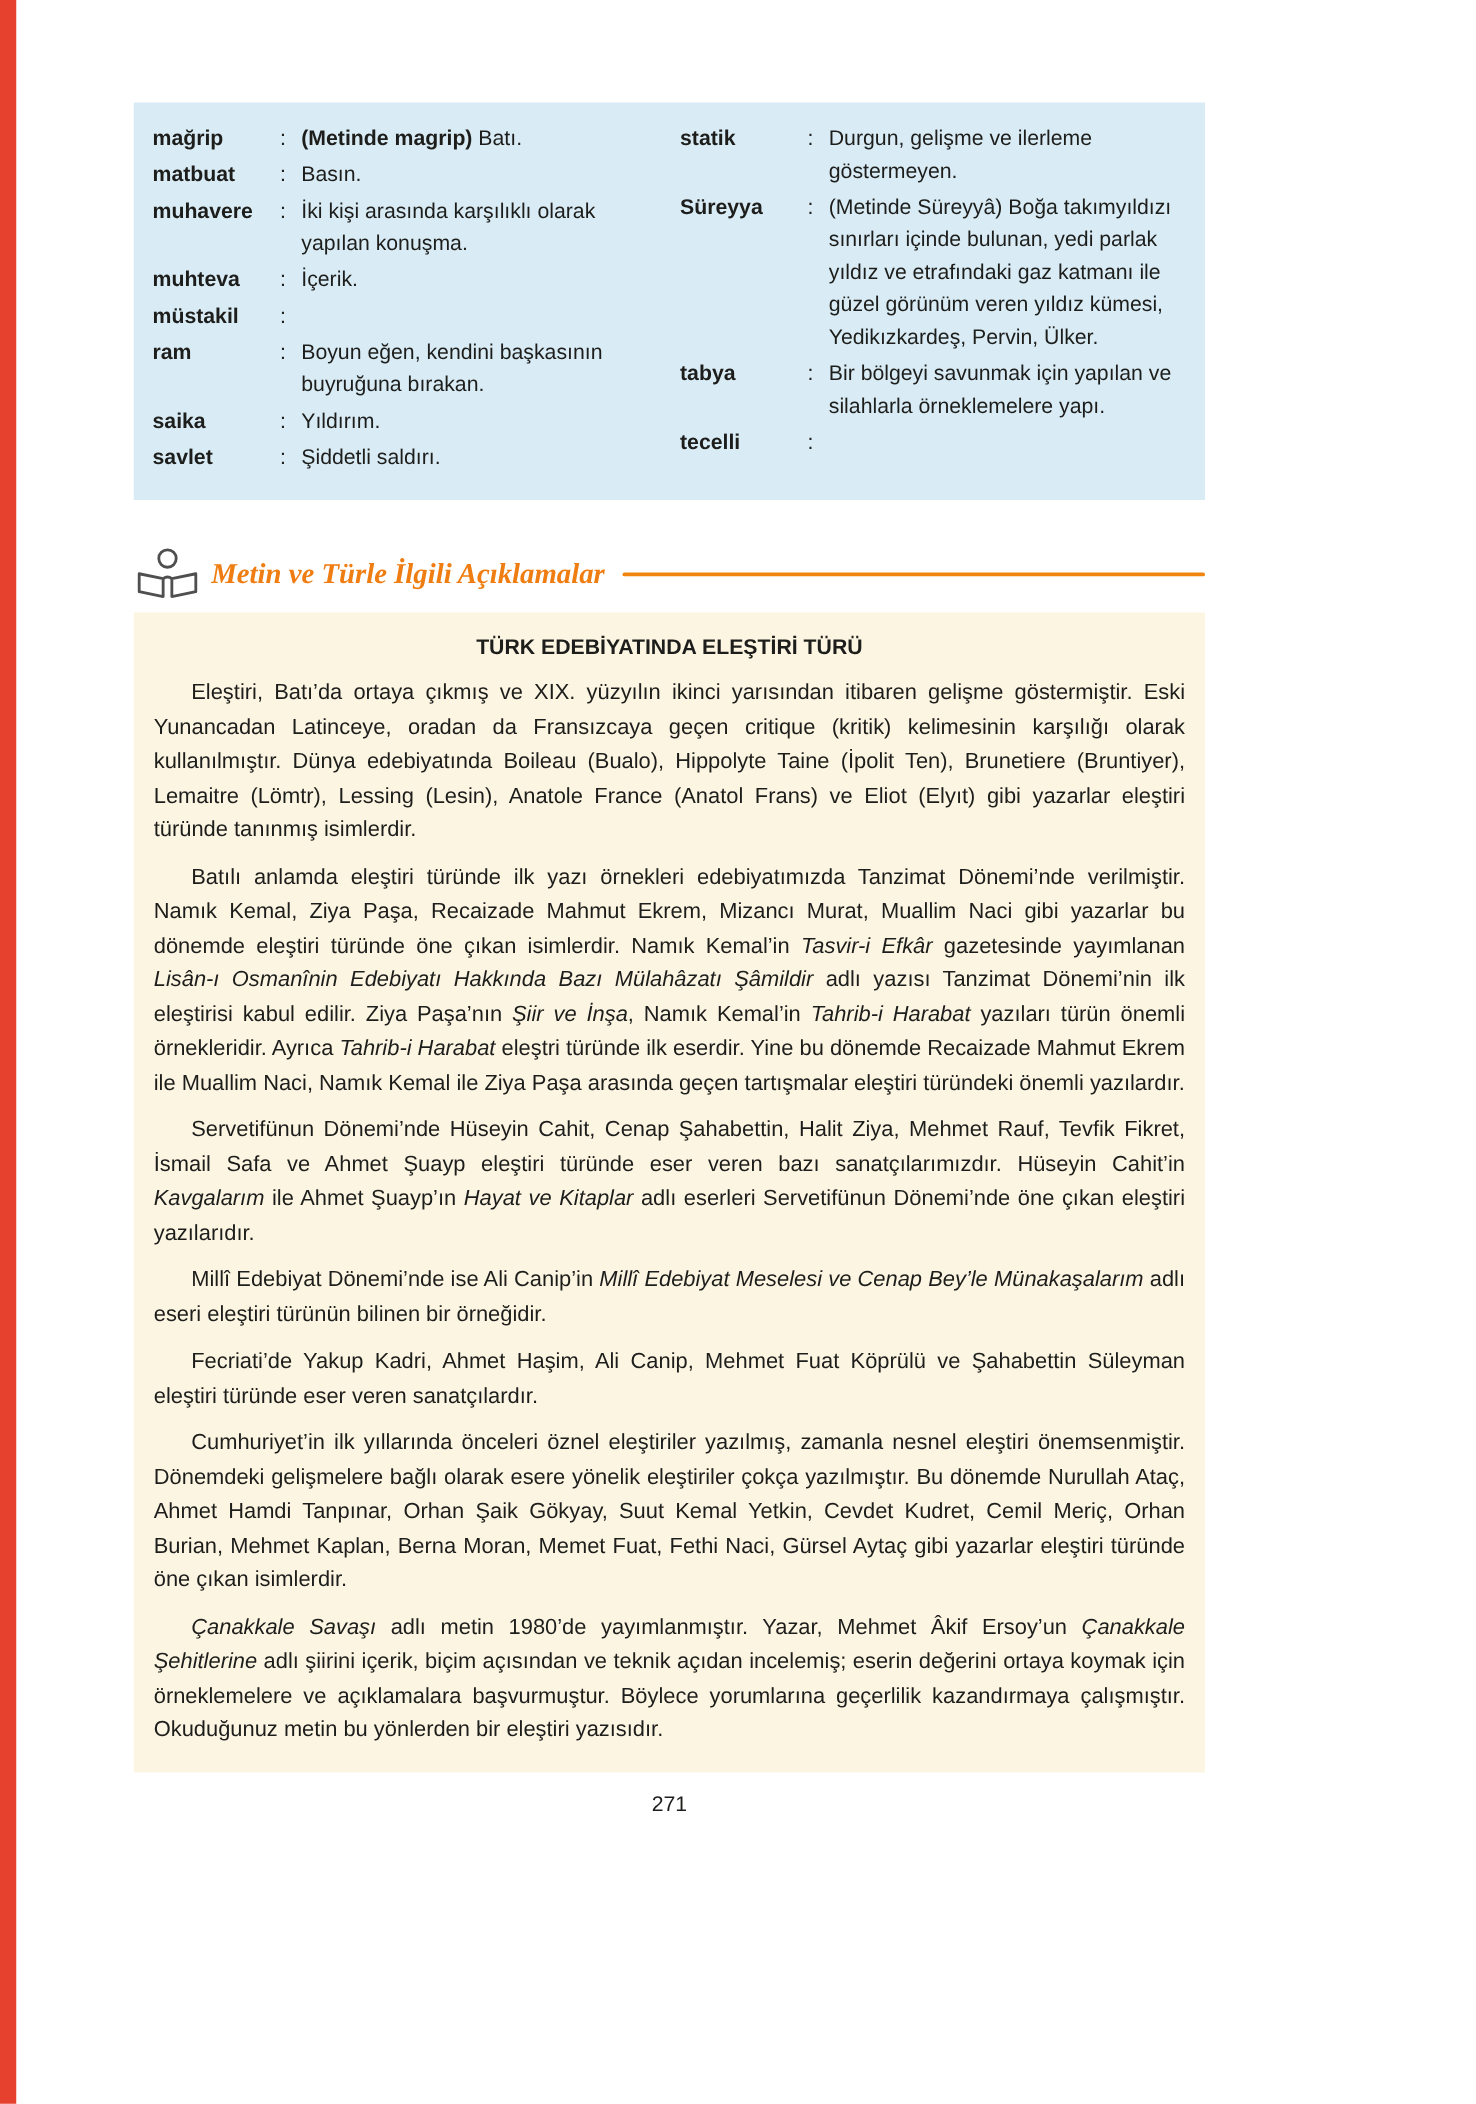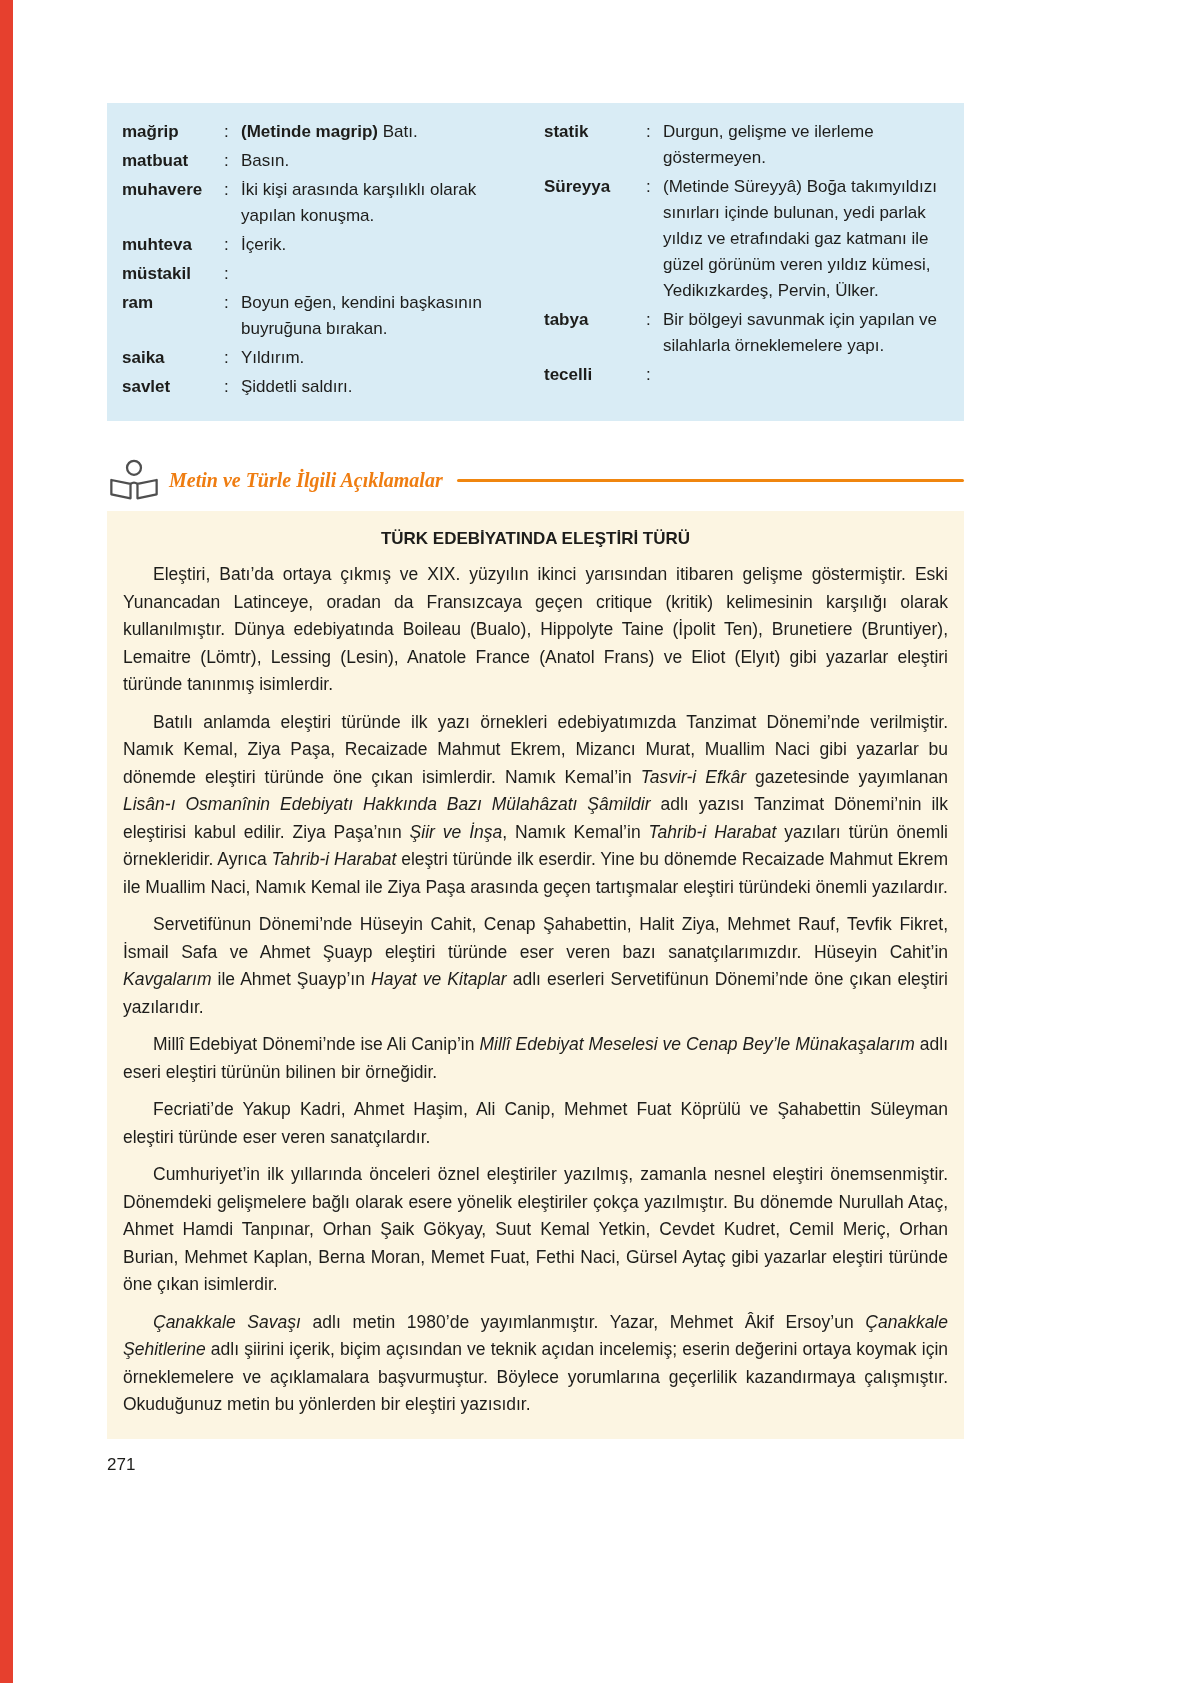--- a/index.html
+++ b/index.html
@@ -8,56 +8,56 @@
     background: #ffffff;
     font-family: "Liberation Sans", sans-serif;
     color: #1d1d1b;
     position: relative;
     overflow: hidden;
   }
   .red-bar { position: absolute; left: 0; top: 0; width: 13px; height: 1683px; background: #e6402e; }
   .content { position: absolute; left: 107px; top: 0; width: 857px; }
 
   .glossary {
-    margin-top: 103px;
+    margin-top: 82px;
     background: #d9ecf5;
     padding: 16px 14px 18px 15px;
     display: flex; gap: 16px;
   }
   .g-col { flex: 1; min-width: 0; }
   .g-row {
     display: grid;
     grid-template-columns: 97px 12px 1fr;
     column-gap: 5px;
     font-size: 17px; line-height: 26px;
     margin-bottom: 3px;
   }
   .g-term { font-weight: bold; }
   .g-def { text-align: left; }
 
   .section-header { display: flex; align-items: center; margin-top: 38px; }
   .icon-wrap { width: 58px; flex: 0 0 58px; display: flex; align-items: flex-end; }
   .section-title {
     font-family: "Liberation Serif", serif;
     font-style: italic; font-weight: bold;
-    font-size: 20px; color: #ef7d11;
+    font-size: 23px; color: #ef7d11;
     white-space: nowrap; margin: 0 0 0 4px;
   }
   .section-rule { flex: 1; height: 3px; background: #f0860f; margin-left: 14px; border-radius: 2px; }
 
   .article { margin-top: 10px; background: #fcf5e2; padding: 16px 16px 20px 16px; }
   .article-title { text-align: center; font-weight: bold; font-size: 17px; margin: 2px 0 12px 0; }
   .article p {
     font-size: 17.5px; line-height: 27.5px;
     text-align: justify; text-indent: 30px;
     margin: 0 0 10px 0;
   }
   .article p:last-child { margin-bottom: 0; }
 
-  .page-number { font-size: 17px; margin-top: 16px; }
+  .page-number { text-align: center; font-size: 17px; margin-top: 16px; }
 </style>
 </head>
 <body>
 
 <div class="page">
   <div class="red-bar"></div>
   <div class="content">
 
     <section class="glossary">
       <div class="g-col" id="glossary-left">

